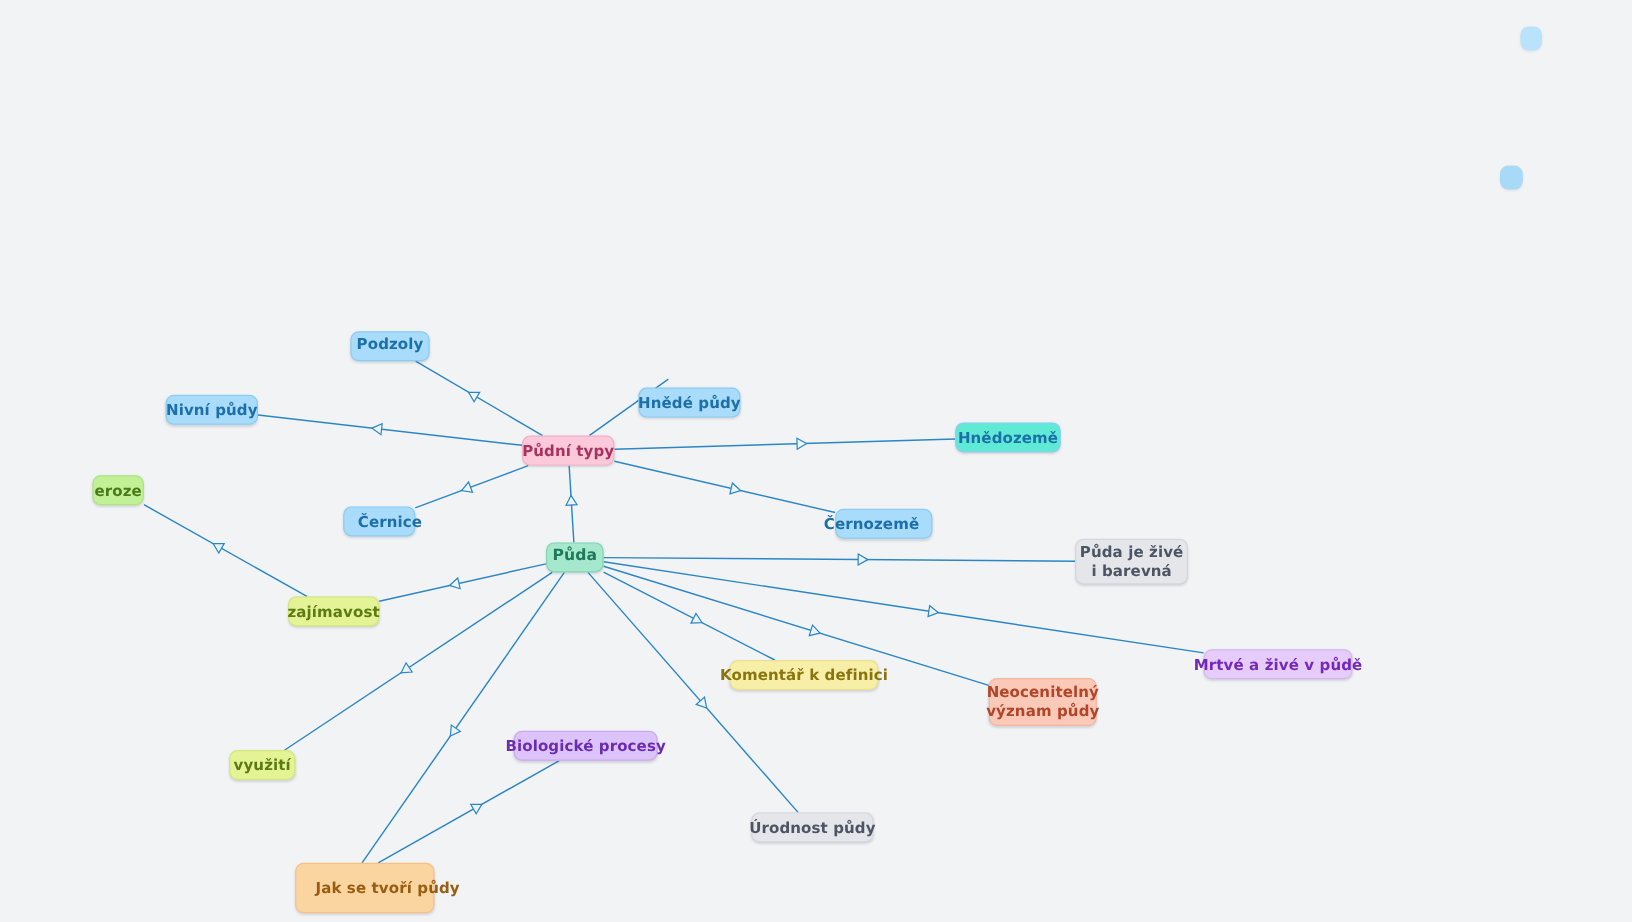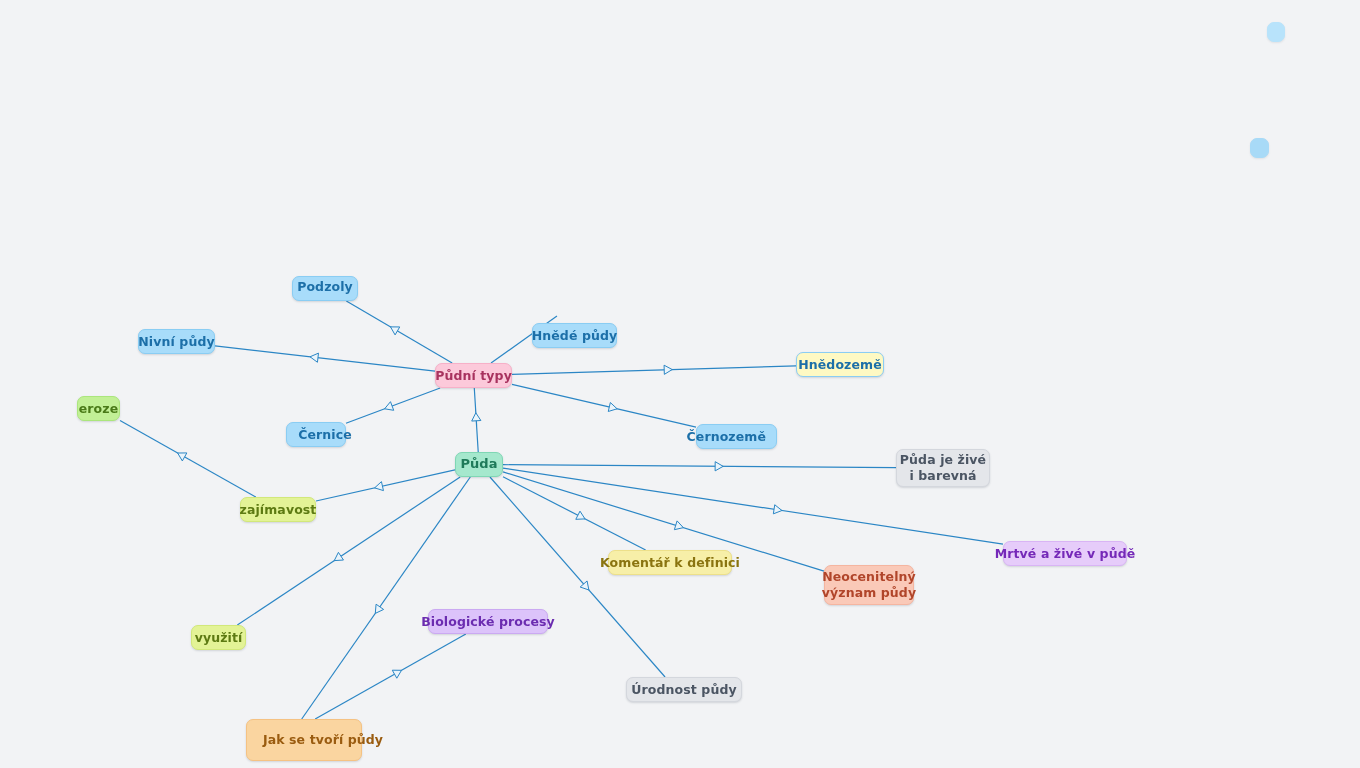--- a/index.html
+++ b/index.html
@@ -87,30 +87,30 @@
       <line x1="315.15909090909093" y1="719" x2="465.84090909090907" y2="634" stroke="#2b86c5" stroke-width="1.2"></line>
       <polygon points="401.5180047800626,670.2847152522723 396.8102544980059,678.2217856993451 392.2900995782324,670.2087837961102" fill="#eaf4fb" stroke="#2b86c5" stroke-width="1"></polygon>
       <line x1="255.78465346534654" y1="497" x2="120" y2="420.5974930362117" stroke="#2b86c5" stroke-width="1.2"></line>
       <polygon points="177.6170512702645,453.0171151994246 186.84486871461294,452.93117793289565 182.3334049824817,460.9490763479209" fill="#eaf4fb" stroke="#2b86c5" stroke-width="1"></polygon>
     </svg>
 <div class="node" style="left: 455px; top: 452px; width: 48px; height: 25px; background: rgb(165, 232, 205); color: rgb(31, 122, 90); border: 1px solid rgb(127, 215, 180); font-size: 13px;"><span>Půda</span></div>
     <div class="node" style="left: 435px; top: 363px; width: 77px; height: 25px; background: rgb(252, 201, 218); color: rgb(168, 50, 94); border: 1px solid rgb(247, 176, 200);"><span>Půdní typy</span></div>
     <div class="node" style="left: 292px; top: 276px; width: 66px; height: 25px; background: rgb(168, 220, 250); color: rgb(28, 111, 168); border: 1px solid rgb(138, 205, 243); align-items: flex-end;"><span>Podzoly</span></div>
     <div class="node" style="left: 532px; top: 291px; width: 85px; height: 25px; background: rgb(168, 220, 250); color: rgb(28, 111, 168); border: 1px solid rgb(138, 205, 243); margin-top: 32px;"><span>Hnědé půdy</span></div>
     <div class="node" style="left: 138px; top: 329px; width: 77px; height: 25px; background: rgb(168, 220, 250); color: rgb(28, 111, 168); border: 1px solid rgb(138, 205, 243);"><span>Nivní půdy</span></div>
-    <div class="node" style="left: 796px; top: 352px; width: 88px; height: 25px; background: #fef9c3; color: rgb(28, 111, 168); border: 1px solid rgb(138, 205, 243);"><span>Hnědozemě</span></div>
+    <div class="node" style="left: 796px; top: 352px; width: 88px; height: 25px; background: #5eead4; color: rgb(28, 111, 168); border: 1px solid rgb(138, 205, 243);"><span>Hnědozemě</span></div>
     <div class="node" style="left: 286px; top: 422px; width: 60px; height: 25px; background: rgb(168, 220, 250); color: rgb(28, 111, 168); border: 1px solid rgb(138, 205, 243); padding-left: 28px;"><span>Černice</span></div>
     <div class="node" style="left: 696px; top: 424px; width: 81px; height: 25px; background: rgb(168, 220, 250); color: rgb(28, 111, 168); border: 1px solid rgb(138, 205, 243); justify-content: flex-end;"><span>Černozemě</span></div>
     <div class="node" style="left: 896px; top: 449px; width: 94px; height: 38px; background: rgb(228, 230, 234); color: rgb(75, 85, 99); border: 1px solid rgb(212, 215, 221);"><span>Půda je živé
 i barevná</span></div>
     <div class="node" style="left: 1003px; top: 541px; width: 124px; height: 25px; background: rgb(230, 204, 250); color: rgb(117, 41, 184); border: 1px solid rgb(217, 180, 245);"><span>Mrtvé a živé v půdě</span></div>
     <div class="node" style="left: 824px; top: 565px; width: 90px; height: 40px; background: rgb(250, 201, 184); color: rgb(177, 69, 42); border: 1px solid rgb(245, 181, 160);"><span>Neocenitelný
 význam půdy</span></div>
     <div class="node" style="left: 608px; top: 550px; width: 124px; height: 25px; background: rgb(247, 239, 168); color: rgb(138, 116, 16); border: 1px solid rgb(237, 224, 138);"><span>Komentář k definici</span></div>
-    <div class="node" style="left: 626px; top: 677px; width: 116px; height: 25px; background: rgb(228, 230, 234); color: rgb(75, 85, 99); border: 1px solid rgb(212, 215, 221);"><span>Úrodnost půdy</span></div>
+    <div class="node" style="left: 626px; top: 677px; width: 102px; height: 25px; background: rgb(228, 230, 234); color: rgb(75, 85, 99); border: 1px solid rgb(212, 215, 221);"><span>Úrodnost půdy</span></div>
     <div class="node" style="left: 428px; top: 609px; width: 120px; height: 25px; background: rgb(220, 195, 250); color: rgb(107, 44, 176); border: 1px solid rgb(203, 169, 242);"><span>Biologické procesy</span></div>
     <div class="node" style="left: 246px; top: 719px; width: 116px; height: 42px; background: rgb(250, 213, 160); color: rgb(154, 92, 16); border: 1px solid rgb(245, 194, 131); padding-left: 48px;"><span>Jak se tvoří půdy</span></div>
     <div class="node" style="left: 191px; top: 625px; width: 55px; height: 25px; background: rgb(227, 243, 150); color: rgb(93, 122, 18); border: 1px solid rgb(210, 232, 122);"><span>využití</span></div>
     <div class="node" style="left: 240px; top: 497px; width: 76px; height: 25px; background: rgb(227, 243, 150); color: rgb(93, 122, 18); border: 1px solid rgb(210, 232, 122);"><span>zajímavost</span></div>
     <div class="node" style="left: 77px; top: 396px; width: 43px; height: 25px; background: rgb(194, 240, 150); color: rgb(74, 122, 24); border: 1px solid rgb(171, 230, 124);"><span>eroze</span></div>
     <div class="node blank" style="left: 1267px; top: 22px; width: 18px; height: 20px; background: rgb(184, 227, 251); color: rgb(28, 111, 168); border: 1px solid rgb(184, 227, 251);"><span></span></div>
     <div class="node blank" style="left: 1250px; top: 138px; width: 19px; height: 20px; background: rgb(168, 218, 247); color: rgb(28, 111, 168); border: 1px solid rgb(168, 218, 247);"><span></span></div>
   </div>
 
 </body></html>

